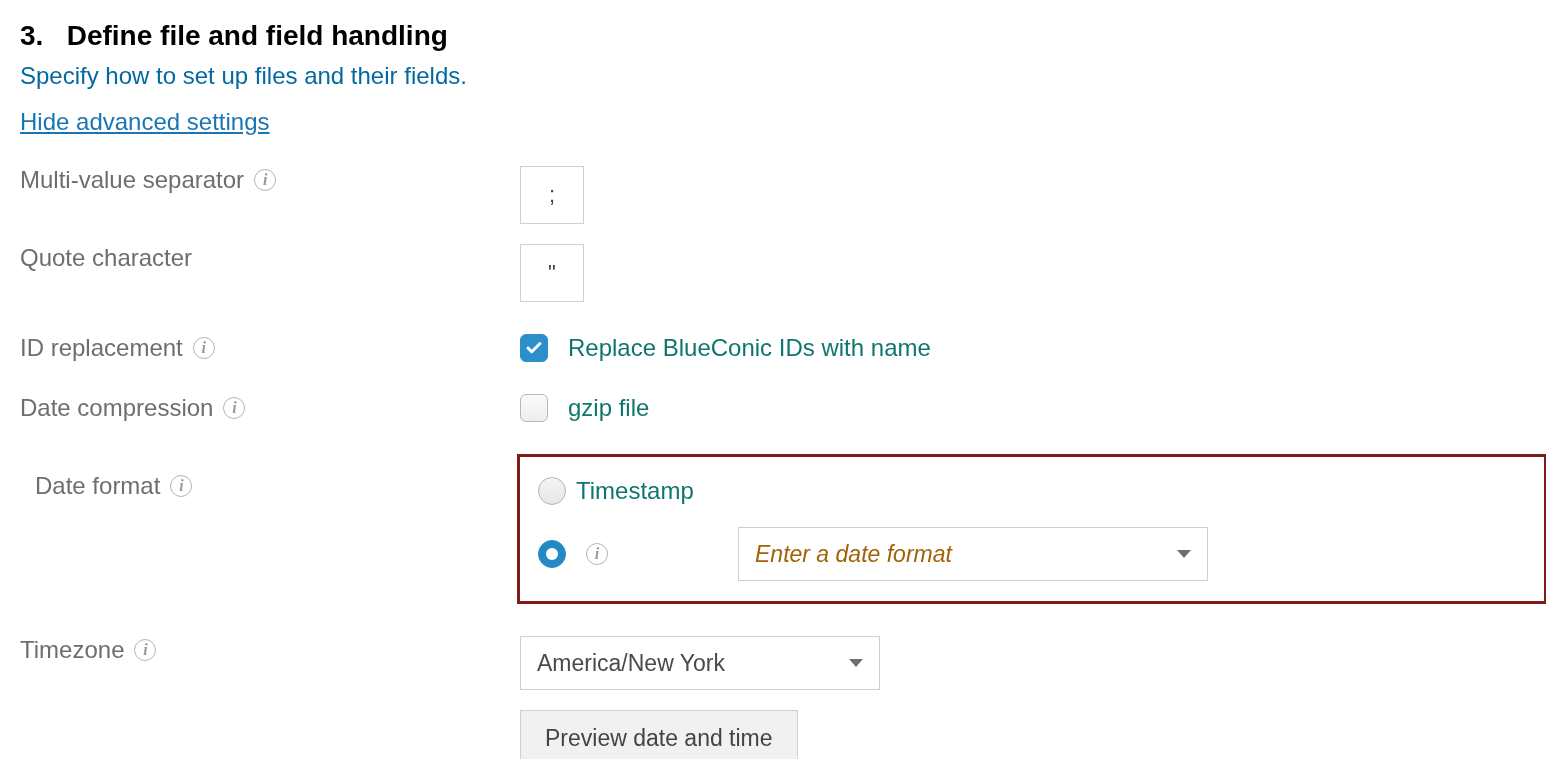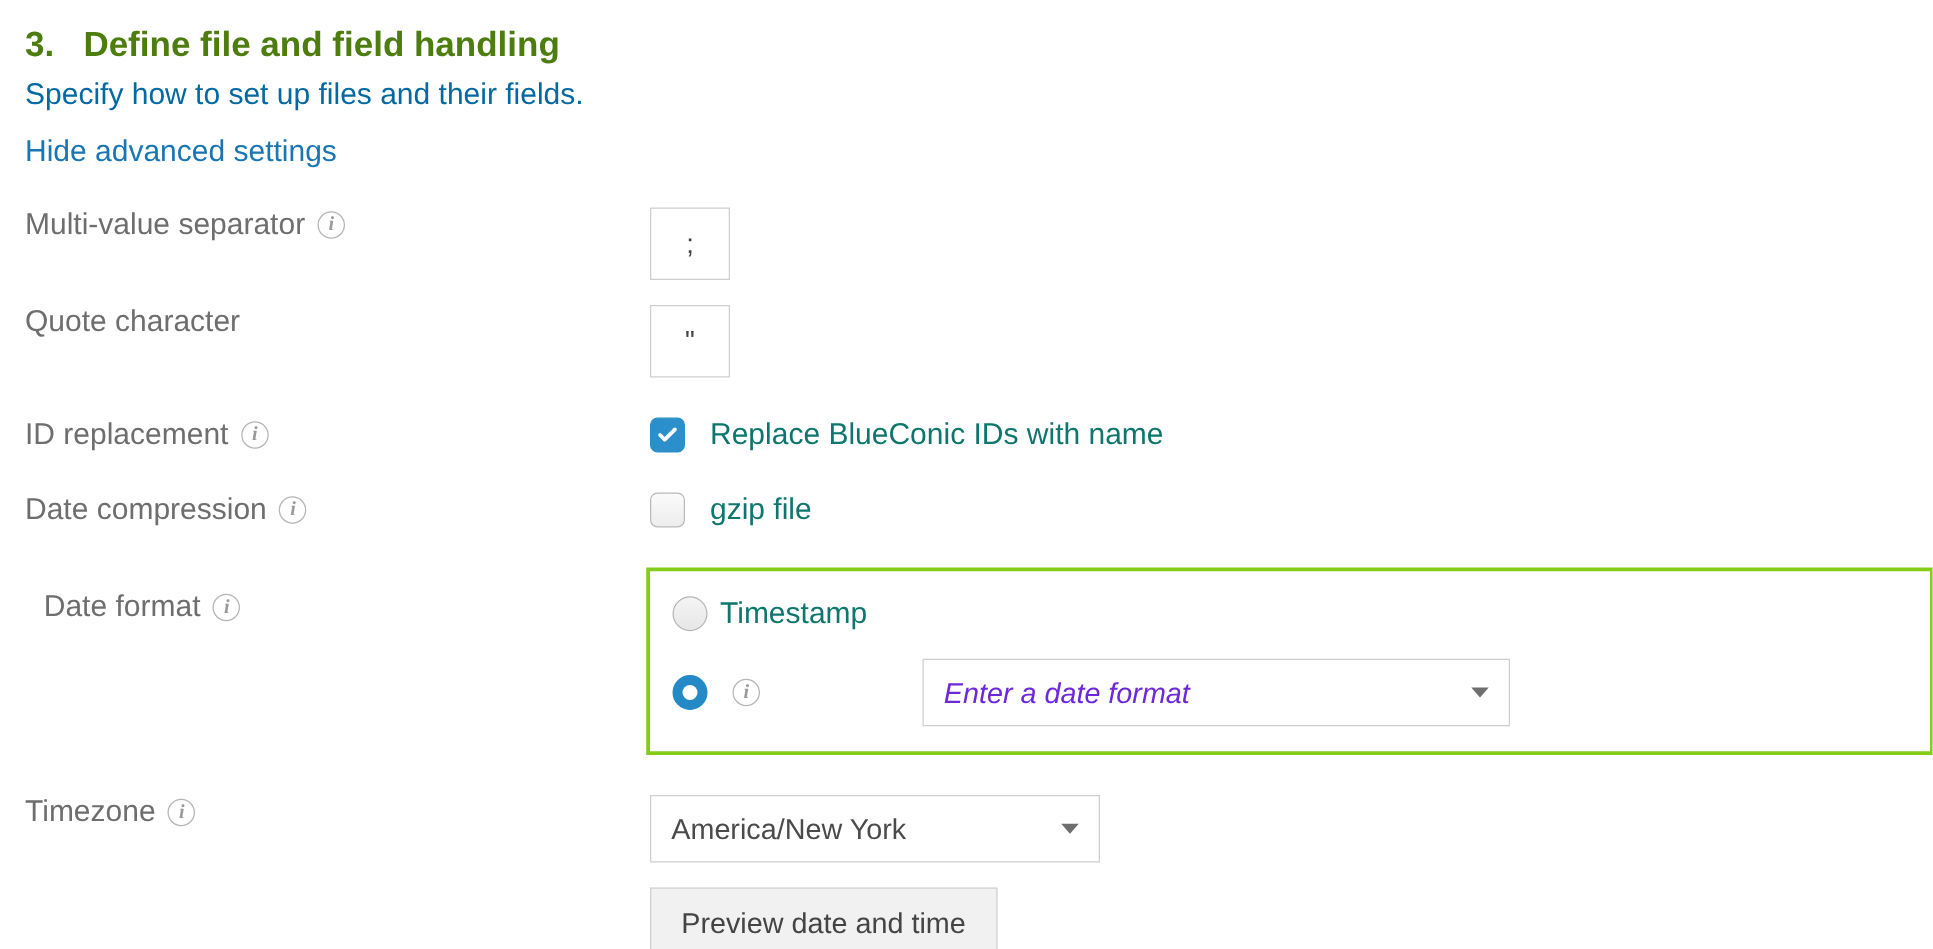--- a/index.html
+++ b/index.html
@@ -9,33 +9,34 @@
     font-family: -apple-system, BlinkMacSystemFont, "Segoe UI", Helvetica, Arial, sans-serif;
     font-size: 24px;
     color: #4a4a4a;
     background: #fff;
     width: 1546px;
   }
   h3 {
     margin: 0 0 10px 0;
     font-size: 28px;
     font-weight: 700;
-    color: #4d7c0f;
+    color: #000000;
   }
   .subtitle {
     color: #0369a1;
     margin: 0 0 18px 0;
     font-size: 24px;
   }
   .link {
     color: #1a75b3;
     cursor: pointer;
     margin-bottom: 30px;
     display: inline-block;
     font-size: 24px;
+    text-decoration: underline;
   }
   .row {
     display: flex;
     align-items: flex-start;
     margin-bottom: 32px;
   }
   .row-tight { margin-bottom: 20px; }
   .label-col {
     width: 500px;
     flex: 0 0 500px;
@@ -92,21 +93,21 @@
     background: #2b8fc9;
     border: 1px solid #2b8fc9;
   }
   .checkbox.unchecked {
     background: linear-gradient(#fafafa,#ededed);
     border: 1px solid #b8b8b8;
   }
   .checkbox svg { width: 18px; height: 18px; }
   .check-label { color: #0f766e; font-size: 24px; }
   .highlight-box {
-    border: 3px solid #84cc16;
+    border: 3px solid #7f1d1d;
     padding: 14px 18px 14px 18px;
     margin-left: -18px;
     width: 1030px;
   }
   .radio-row {
     display: flex;
     align-items: center;
     margin: 6px 0;
     gap: 10px;
   }
@@ -140,21 +141,21 @@
     background: #fff;
     height: 54px;
     display: flex;
     align-items: center;
     justify-content: space-between;
     padding: 0 16px;
     cursor: pointer;
     font-size: 23px;
   }
   .combo { width: 470px; margin-left: 120px; }
-  .combo .placeholder { color: #6d28d9; font-style: italic; }
+  .combo .placeholder { color: #a16207; font-style: italic; }
   .select { width: 360px; }
   .caret {
     width: 0; height: 0;
     border-left: 7px solid transparent;
     border-right: 7px solid transparent;
     border-top: 8px solid #6e6e6e;
     margin-left: 12px;
   }
   .btn {
     border: 1px solid #cfcfcf;

